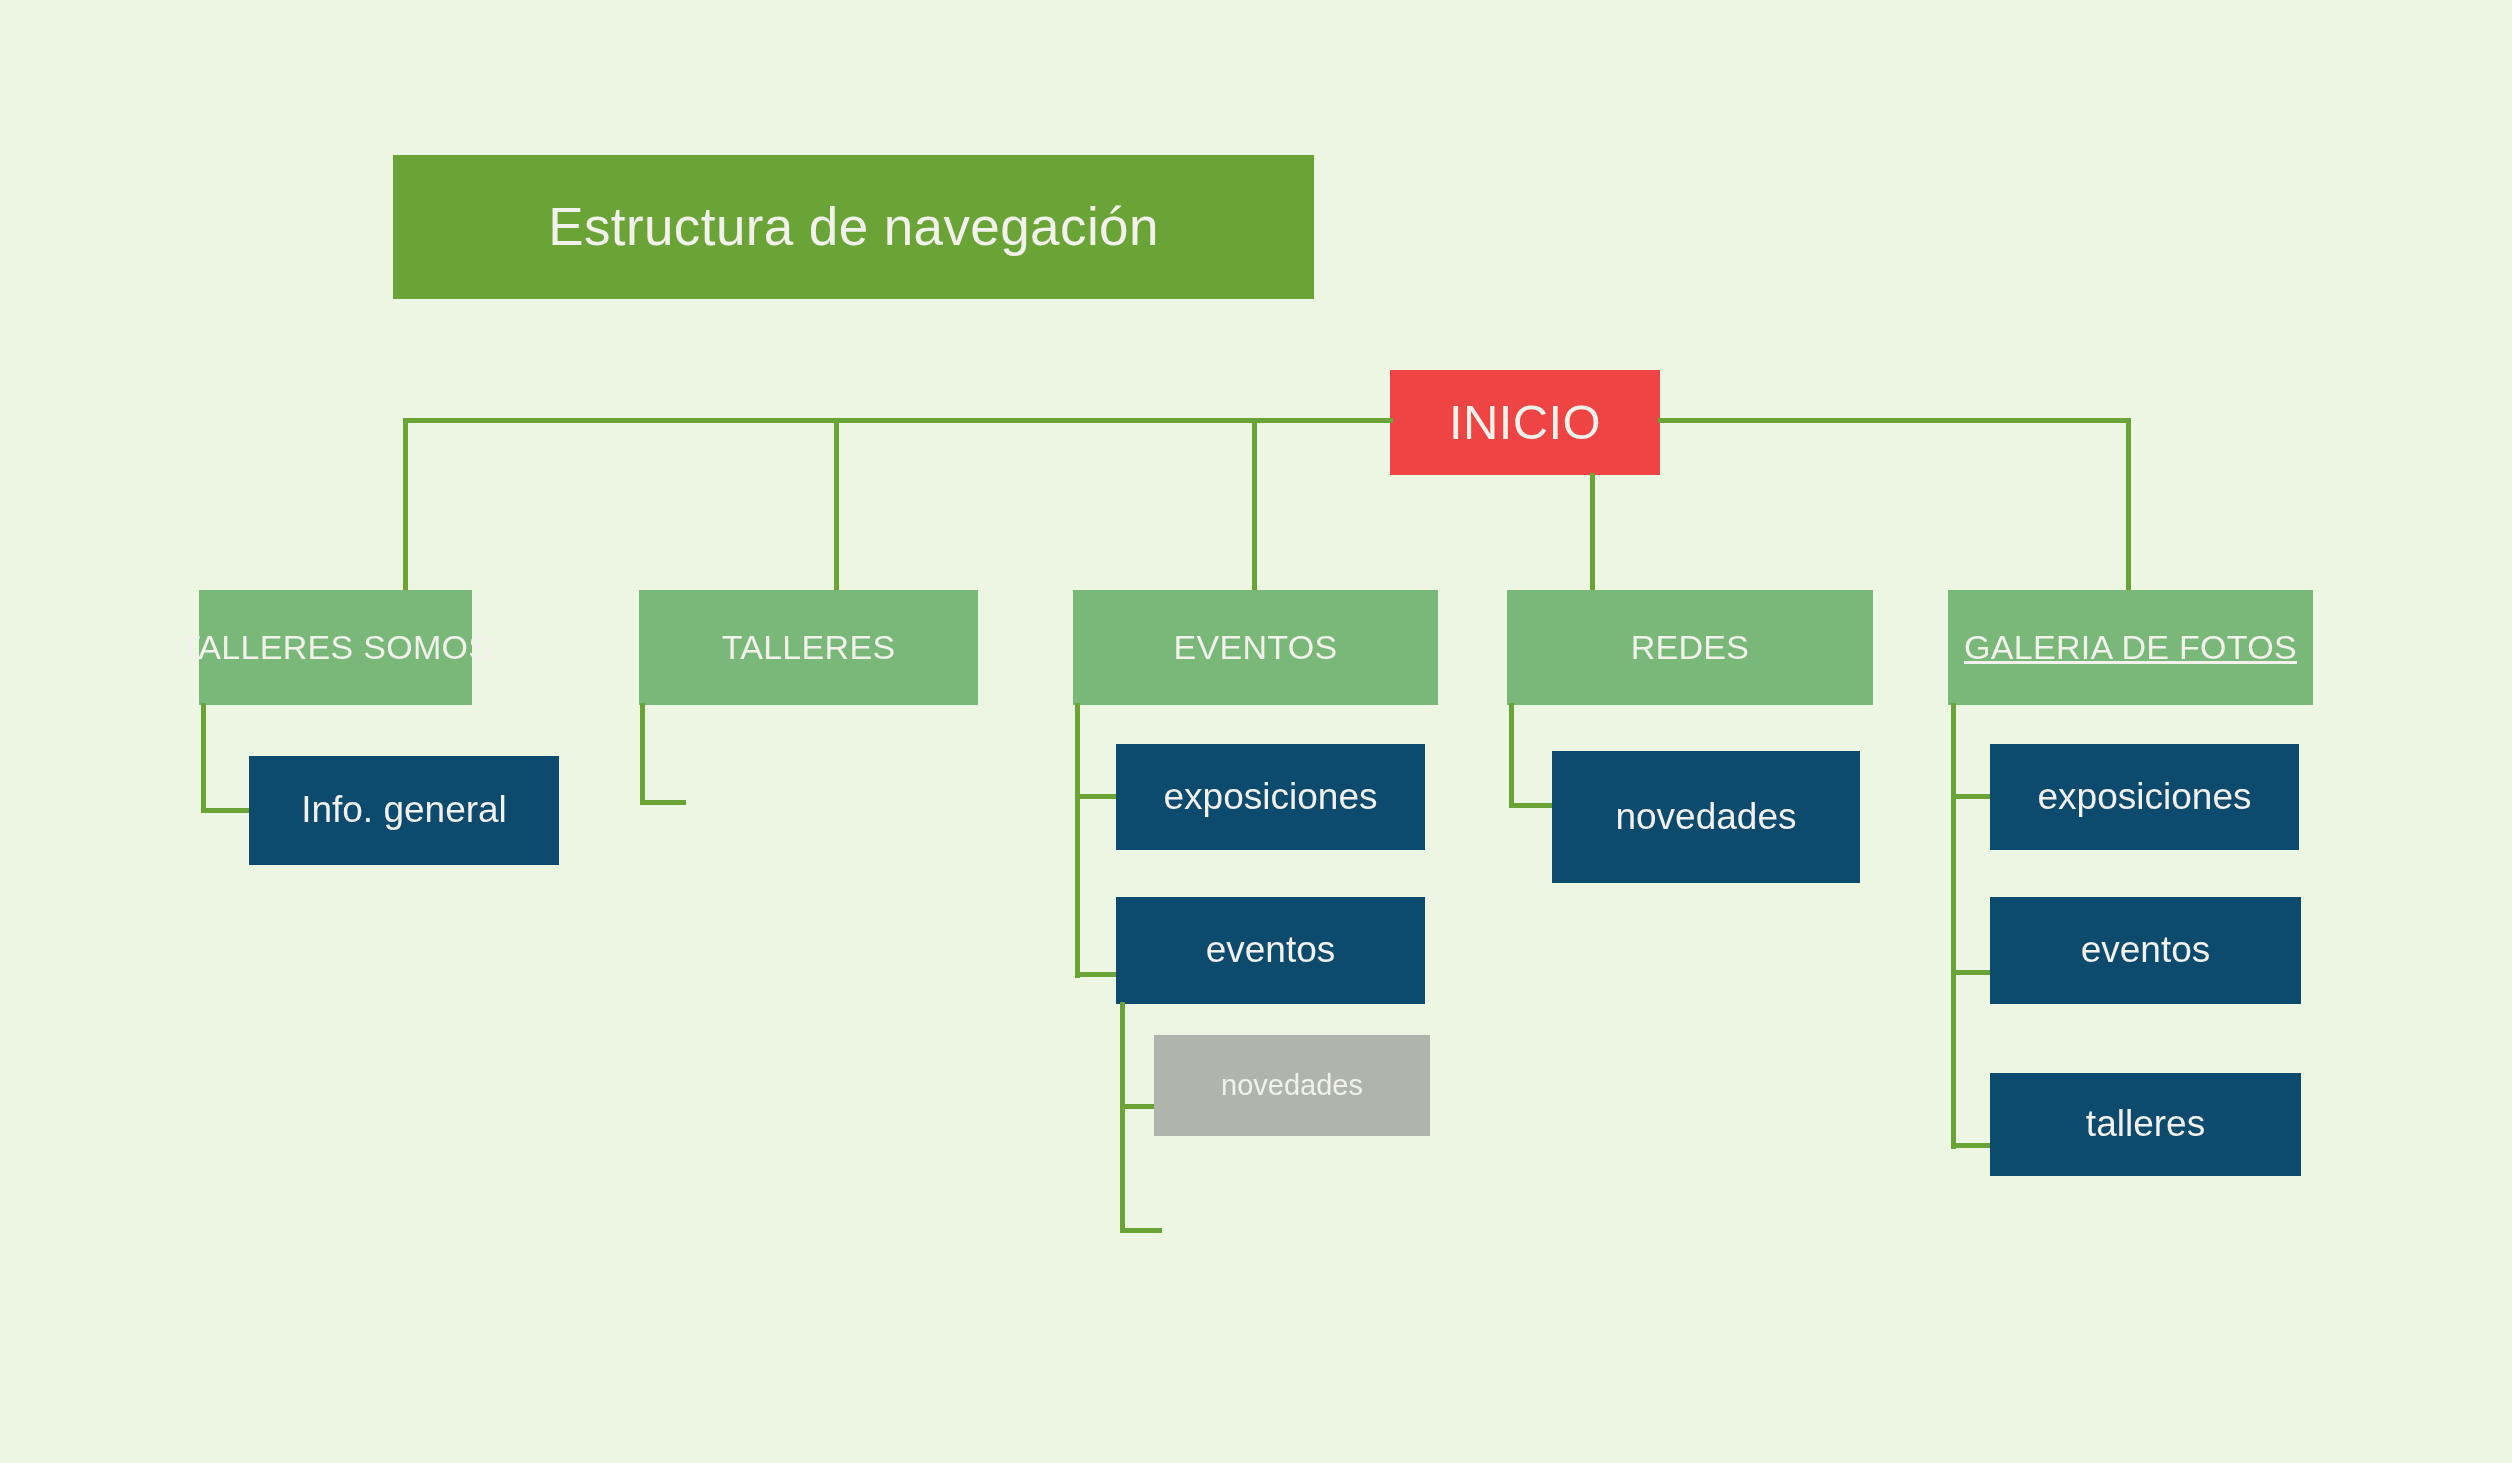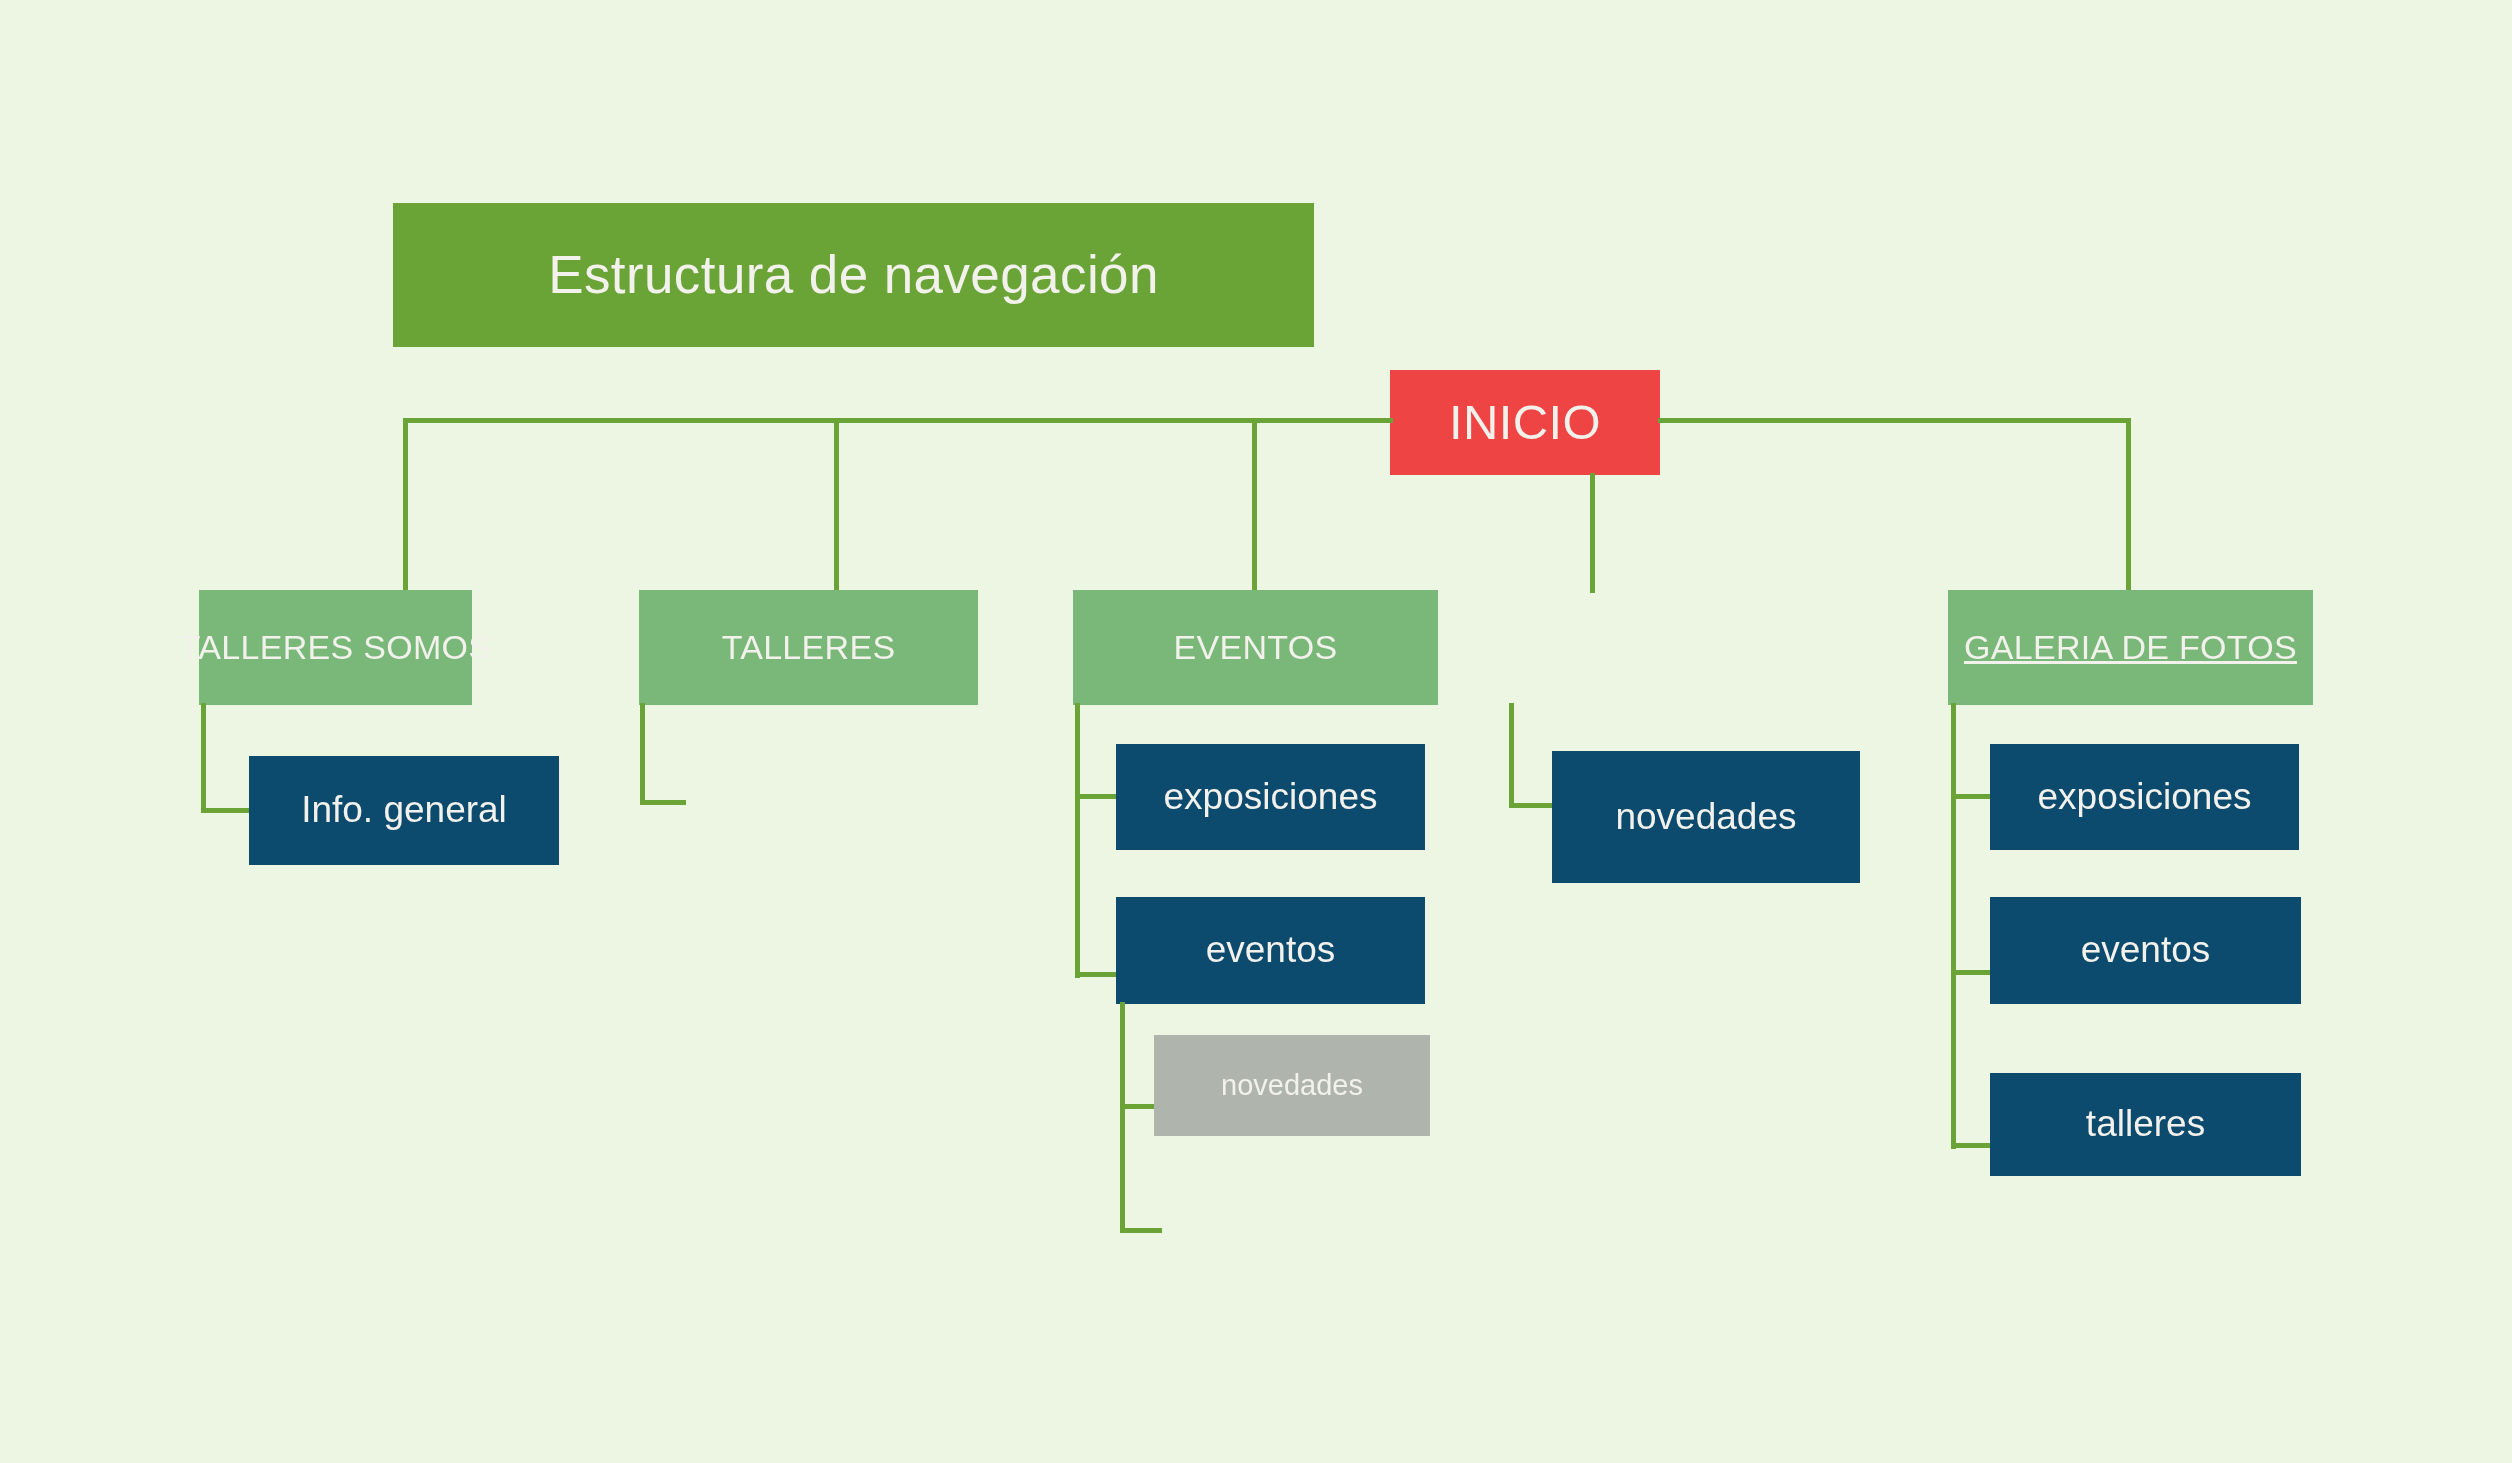--- a/index.html
+++ b/index.html
@@ -24,21 +24,20 @@
     text-align: center;
     box-sizing: border-box;
     line-height: 1.1;
     white-space: nowrap;
   }
   .title-node {
     background: #6AA336;
     font-size: 53px;
     font-weight: 400;
     letter-spacing: 0.4px;
-    margin-top: 48px;
   }
   .root-node {
     background: #ef4444;
     font-size: 49px;
     letter-spacing: 0.4px;
   }
   .level2-node {
     background: #7AB87A;
     font-size: 34px;
     letter-spacing: 0.3px;
@@ -114,20 +113,23 @@
     <span>eventos</span>
   </div>
 
   <div class="conn conn-v" style="left:1120px; top:1002px; height:231px;"></div>
   <div class="conn conn-h" style="left:1120px; top:1104px; width:42px;"></div>
   <div class="conn conn-h" style="left:1120px; top:1228px; width:42px;"></div>
   <div class="node leaf-gray" style="left:1154px; top:1035px; width:276px; height:101px;">
     <span>novedades</span>
   </div>
 
+  <div class="node level2-node" style="left:1507px; top:590px; width:366px; height:115px;">
+    <span>REDES</span>
+  </div>
   <div class="conn conn-v" style="left:1509px; top:703px; height:104px;"></div>
   <div class="conn conn-h" style="left:1509px; top:803px; width:49px;"></div>
   <div class="node leaf-node" style="left:1552px; top:751px; width:308px; height:132px;">
     <span>novedades</span>
   </div>
 
   <div class="node level2-node" style="left:1948px; top:590px; width:365px; height:115px;text-decoration:underline;">
     <span>GALERIA DE FOTOS</span>
   </div>
   <div class="conn conn-v" style="left:1951px; top:703px; height:446px;"></div>

